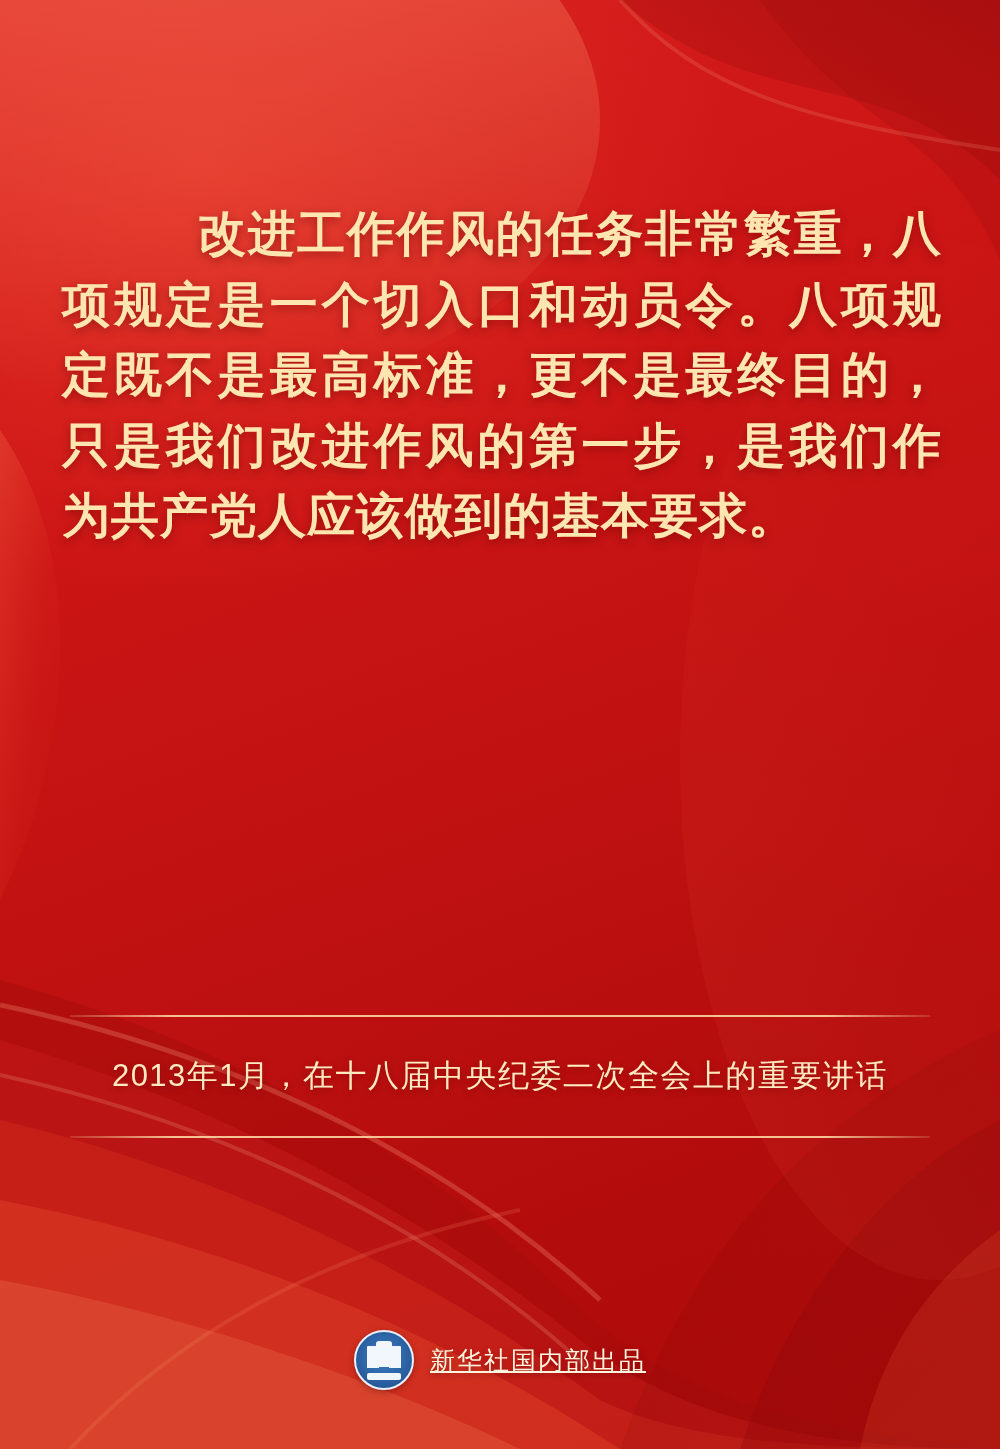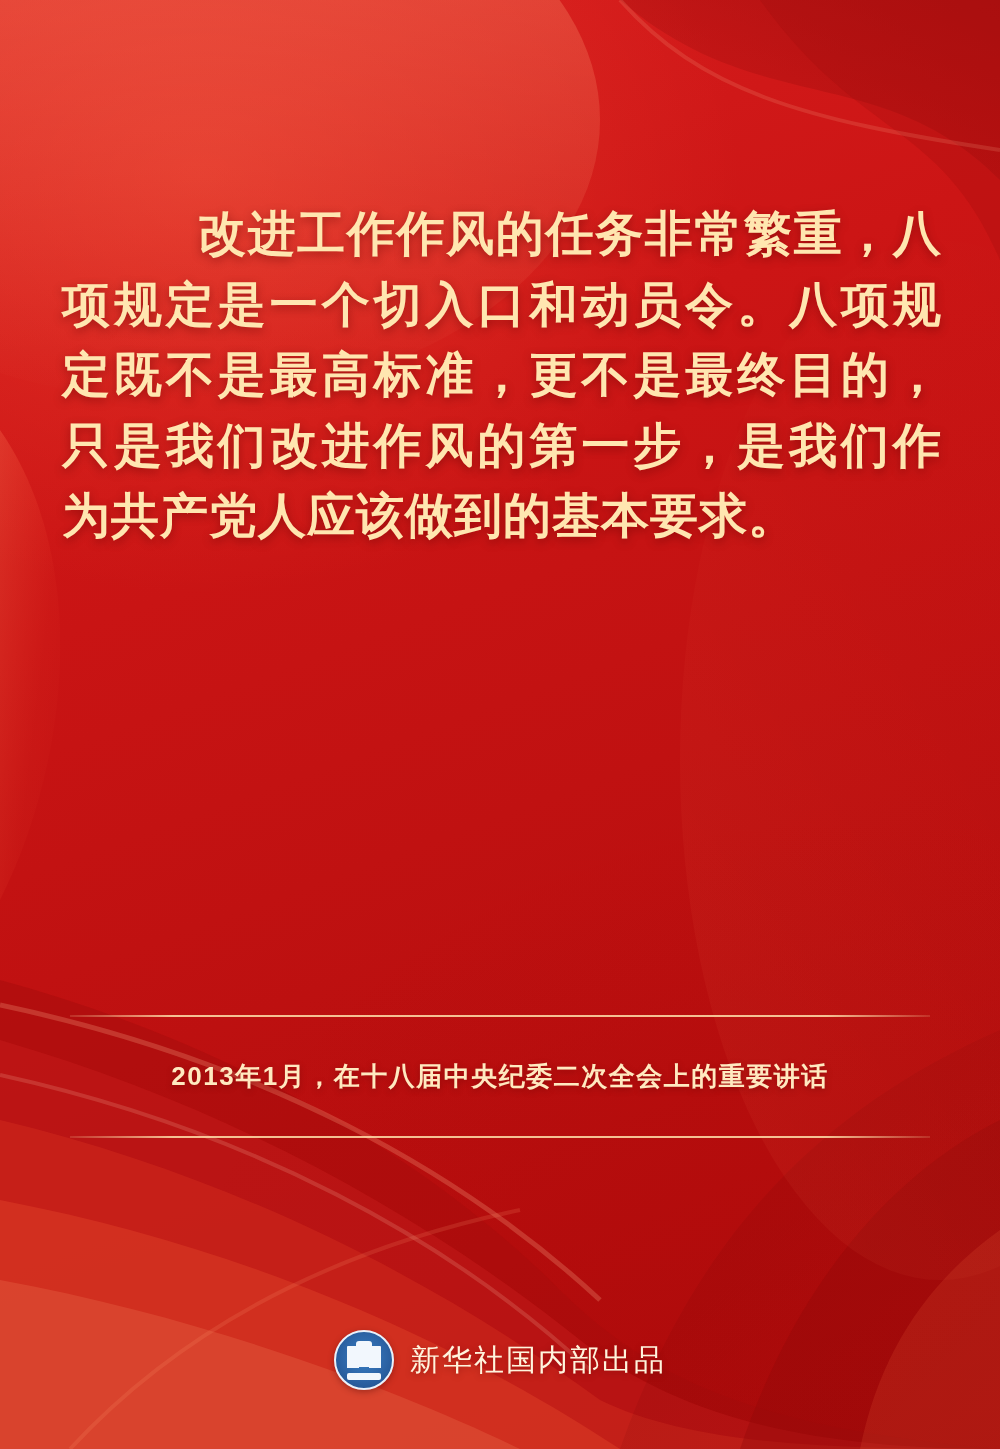--- a/index.html
+++ b/index.html
@@ -70,25 +70,24 @@
     position: absolute;
     left: 70px;
     right: 70px;
     top: 1046px;
     height: 60px;
     display: flex;
     align-items: center;
     justify-content: center;
     color: #ffe9c0;
     font-family: "Liberation Sans", sans-serif;
-    font-size: 26px;
+    font-size: 31px;
     letter-spacing: 1.5px;
     white-space: nowrap;
     text-shadow: 0 2px 6px rgba(90,0,0,0.4);
-    font-weight: bold;
   }
 
   .footer {
     position: absolute;
     left: 0;
     right: 0;
     top: 1330px;
     display: flex;
     align-items: center;
     justify-content: center;
@@ -125,23 +124,24 @@
     transform: translateX(-50%);
     width: 34px;
     height: 7px;
     background: #f2f7fd;
     border-radius: 2px;
   }
 
   .footer-text {
     color: #fff4dd;
     font-family: "Liberation Sans", sans-serif;
-    font-size: 30px;
+    font-size: 25px;
     letter-spacing: 2px;
     text-shadow: 0 2px 6px rgba(90,0,0,0.4);
+    text-decoration: underline;
   }
 </style>
 </head>
 <body>
 
 <div class="poster">
 
   <svg class="silk" viewBox="0 0 1000 1449" preserveAspectRatio="none">
     <defs>
       <linearGradient id="hl1" x1="0" y1="0" x2="1" y2="1">

